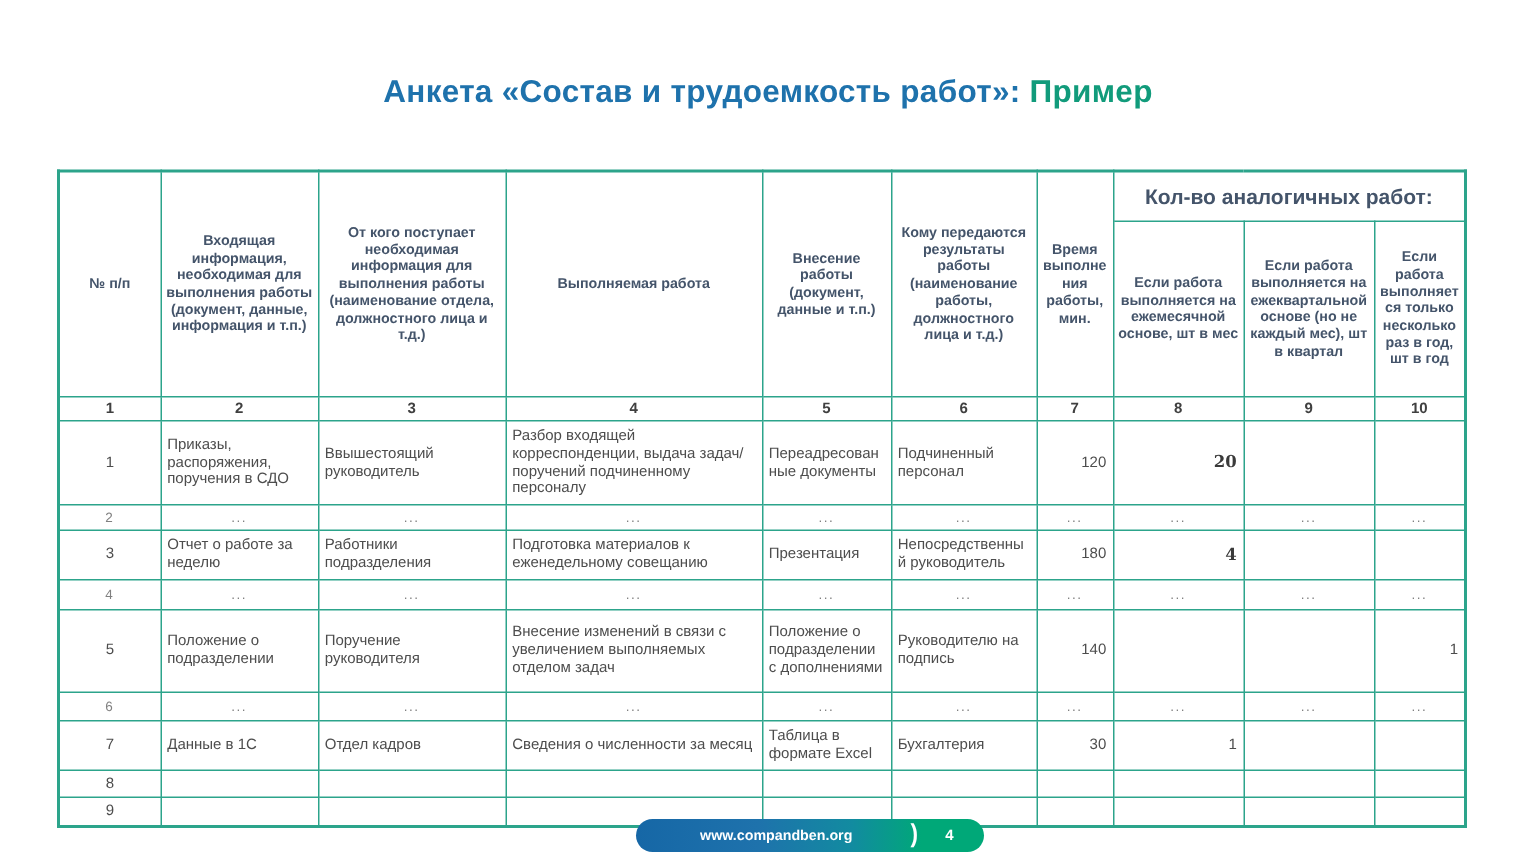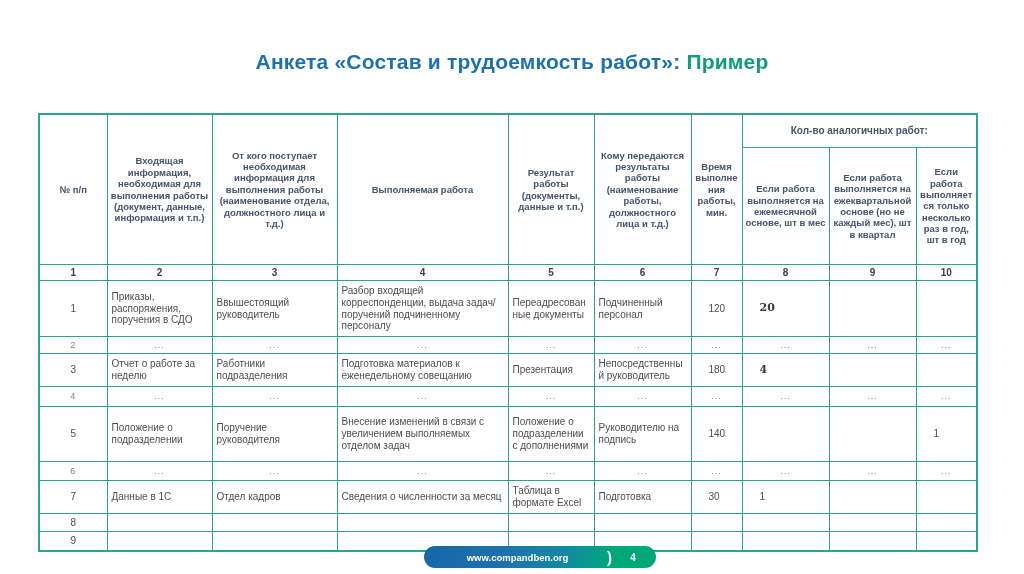--- a/index.html
+++ b/index.html
@@ -25,35 +25,35 @@
     border:2px solid #2CA48B;
   }
   .sheet th, .sheet td { border:1px solid #2CA48B; overflow:hidden; }
 
   .sheet thead th {
     font-weight:bold; font-size:9.5px; color:#44546A;
     text-align:center; vertical-align:middle;
     padding:2px 3px; line-height:1.2; overflow-wrap:break-word;
     background:#ffffff;
   }
-  .group-row th.group { height:28px; font-size:10px; }
+  .group-row th.group { height:28px; font-size:14px; }
   .sub-row th { height:112px; }
 
   .colnum-row td {
     height:15px; padding:0 2px;
     font-weight:bold; font-size:10px; color:#404040; text-align:center;
     vertical-align:middle;
   }
 
   .sheet tbody td {
     font-size:10px; color:#4d4d4d; padding:1px 4px;
     vertical-align:middle; line-height:1.18; overflow-wrap:break-word;
   }
   .sheet tbody td.c-num { text-align:center; padding:1px 2px; }
-  .sheet tbody td.c-mid { text-align:left;padding-left:17px; }
+  .sheet tbody td.c-mid { text-align:right;padding-left:17px; }
   .sheet tbody tr.dots td { text-align:center; color:#808080; font-size:9px; letter-spacing:1px; }
   .sheet tbody td.serif { font-family:"DejaVu Serif", serif; font-size:11px; color:#3a3a3a;font-weight:bold; }
 
   
   .footer-pill {
     position:absolute; left:424px; top:546px; width:232px; height:22px;
     border-radius:11px;
     background:linear-gradient(90deg,#1667A6 0%,#1E72AC 35%,#128BA0 62%,#00A878 82%);
     display:flex; align-items:center; color:#ffffff;
   }
@@ -91,21 +91,21 @@
         <col style="width:87px">
         <col style="width:87px">
       <col style="width:61px">
     </colgroup>
     <thead>
       <tr class="group-row">
         <th rowspan="2">№ п/п</th>
         <th rowspan="2">Входящая информация, необходимая для выполнения работы (документ, данные, информация и т.п.)</th>
         <th rowspan="2">От кого поступает необходимая информация для выполнения работы (наименование отдела, должностного лица и т.д.)</th>
         <th rowspan="2">Выполняемая работа</th>
-        <th rowspan="2">Результат работы (документы, данные и т.п.)</th>
+        <th rowspan="2">Внесение работы (документ, данные и т.п.)</th>
         <th rowspan="2">Кому передаются результаты работы (наименование работы, должностного лица и т.д.)</th>
         <th rowspan="2">Время выполнения работы, мин.</th>
         <th colspan="3" class="group">Кол-во аналогичных  работ:</th>
       </tr>
       <tr class="sub-row">
         <th>Если работа выполняется на ежемесячной основе, шт в мес</th>
         <th>Если работа выполняется на ежеквартальной основе (но не каждый мес), шт в квартал</th>
         <th>Если работа выполняется только несколько раз в год, шт в год</th>
       </tr>
       <tr class="colnum-row">
@@ -193,21 +193,21 @@
         <td>...</td>
         <td>...</td>
         <td>...</td>
       </tr>
       <tr style="height:33px">
         <td class="c-num">7</td>
         <td>Данные в 1С</td>
         <td>Отдел кадров</td>
         <td>Сведения  о численности за месяц</td>
         <td>Таблица в формате Excel</td>
-        <td>Подготовка</td>
+        <td>Бухгалтерия</td>
         <td class="c-mid">30</td>
         <td class="c-mid">1</td>
         <td class="c-mid"></td>
         <td class="c-mid"></td>
       </tr>
       <tr style="height:18px">
         <td class="c-num">8</td>
         <td></td>
         <td></td>
         <td></td>

